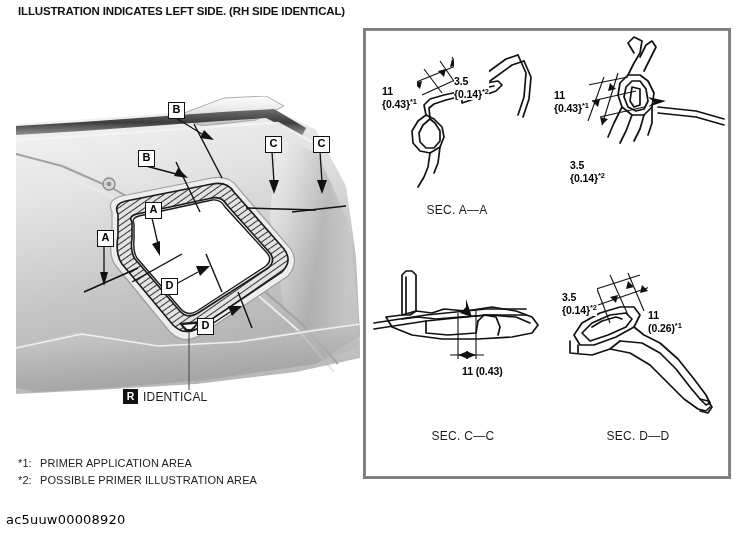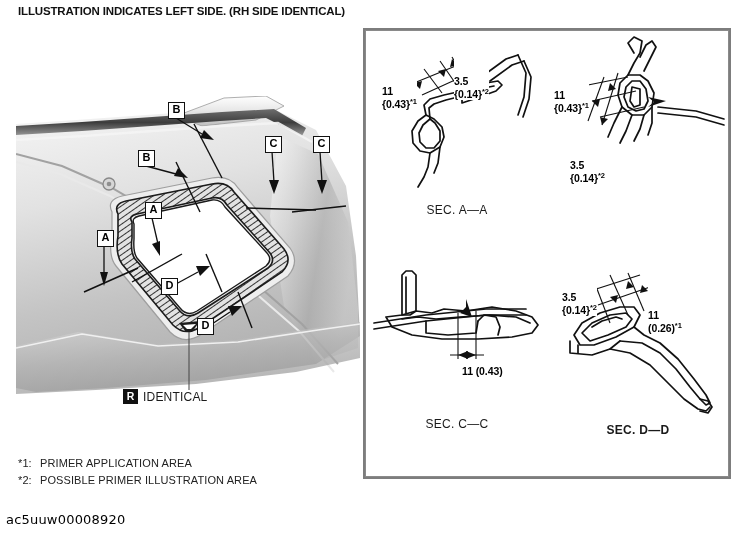--- a/index.html
+++ b/index.html
@@ -425,21 +425,21 @@
           <line x1="84" y1="100" x2="118" y2="100"></line>
         </g>
         <g fill="#111">
           <polygon points="92,100 102,96 102,104"></polygon>
           <polygon points="110,100 100,96 100,104"></polygon>
         </g>
       </svg>
       <div class="dim-note" style="left:62px; top:110px;margin-left:34px;">
         <span>11 (0.43)</span>
       </div>
-      <div class="sec-label" style="left:0; top:162px; width:182px;">SEC. C—C</div>
+      <div class="sec-label" style="left:0; top:174px; width:182px;padding-left:6px;">SEC. C—C</div>
     </div>
 
     <div class="sec-cell" style="left:182px; top:214px; width:180px; height:220px;">
       <svg width="180" height="180" viewBox="0 0 180 180">
         <g fill="none" stroke="#111" stroke-width="1.7" stroke-linejoin="round" stroke-linecap="round">
 
           <path d="M26,90 L34,78 L52,68 L72,62 L86,62 L92,70 L86,82 L68,92 L46,100 L32,100 Z"></path>
           <path d="M34,88 L44,78 L62,70 L78,68 L84,74 L78,82 L60,90 L42,96 Z"></path>
           <path d="M44,82 L54,76 L68,72 L74,74"></path>
 
@@ -466,18 +466,18 @@
         </g>
       </svg>
       <div class="dim-note" style="left:14px; top:14px;">
         <span class="lead">3.5</span>
         <span>{0.14}</span><sup>*2</sup>
       </div>
       <div class="dim-note" style="left:100px; top:32px;">
         <span class="lead">11</span>
         <span>(0.26)</span><sup>*1</sup>
       </div>
-      <div class="sec-label" style="left:0; top:178px; width:180px;font-weight:bold;">SEC. D—D</div>
+      <div class="sec-label" style="left:0; top:184px; width:180px;">SEC. D—D</div>
     </div>
 
   </div>
 
 </div>
 
 </body></html>

